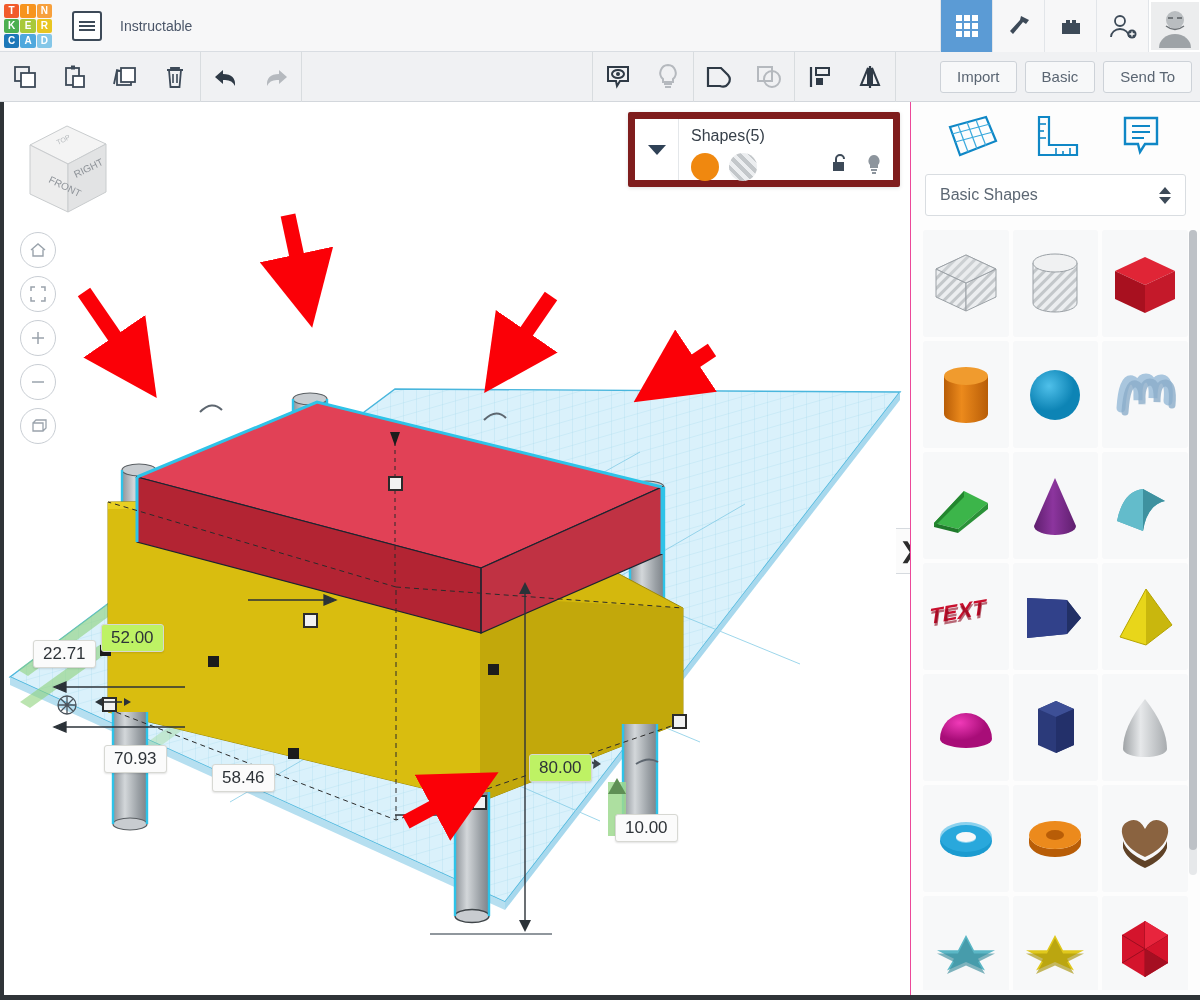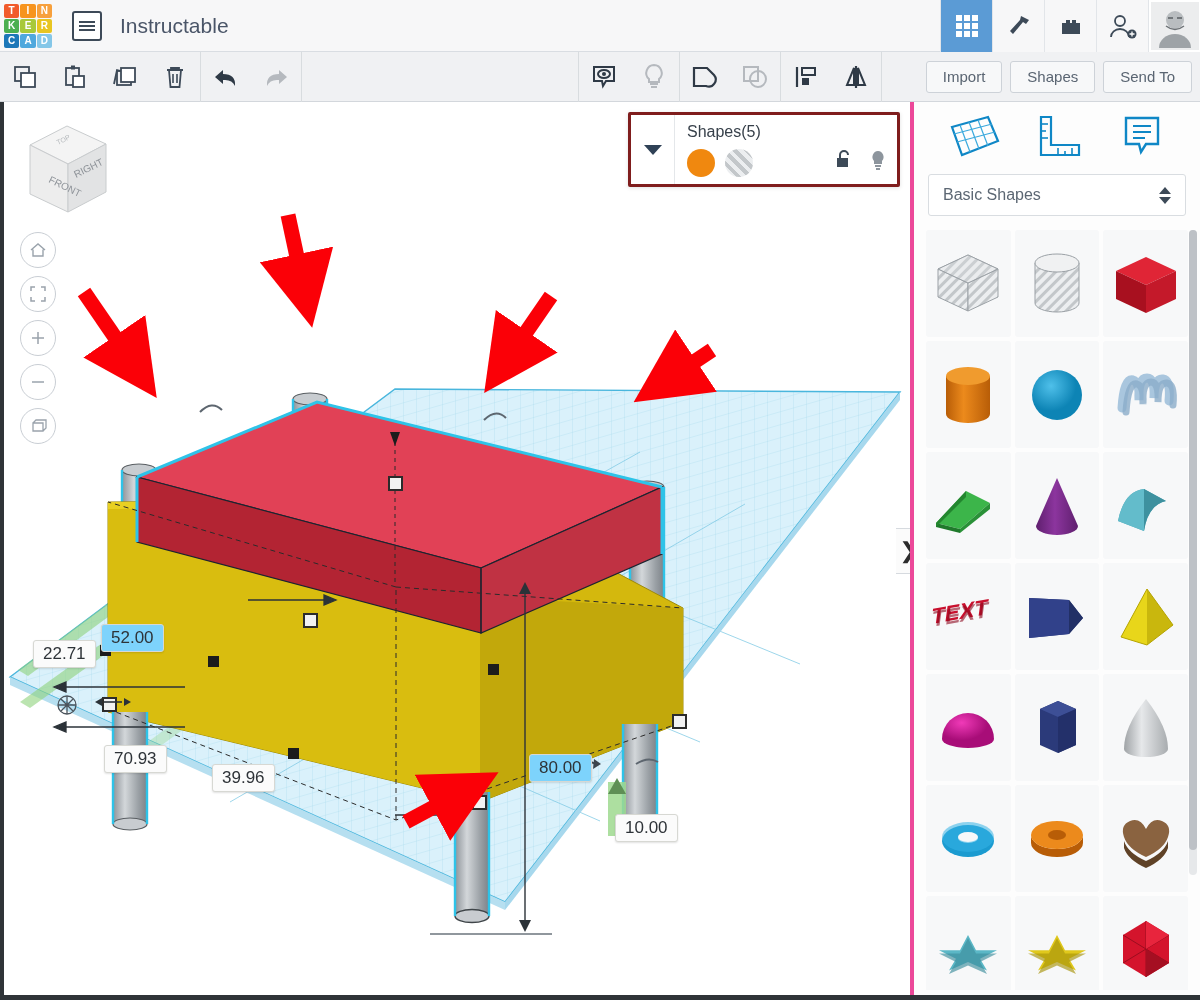--- a/index.html
+++ b/index.html
@@ -27,21 +27,21 @@
     font-family: "Liberation Sans", sans-serif;
   }
   #doclist-btn {
     width: 30px; height: 30px; margin-left: 20px;
     border: 2px solid #3d4a58; border-radius: 3px;
     display: flex; align-items: center; justify-content: center; flex-direction: column;
     gap: 2px; background: #fff;
   }
   #doclist-btn i { display: block; width: 16px; height: 2px; background: #3d4a58; }
   #doctitle {
-    margin-left: 18px; font-size: 21px; color: #4a5568; font-weight: normal;
+    margin-left: 18px; font-size: 14px; color: #4a5568; font-weight: normal;
   }
   #topbar-right { margin-left: auto; display: flex; height: 52px; align-items: stretch; }
   .tb-icon {
     width: 52px; display: flex; align-items: center; justify-content: center;
     border-left: 1px solid #e2e5e9; background: #f7f7f8;
   }
   .tb-icon.active { background: #5b9bd5; }
   .tb-icon.avatar { background: #fff; border-left: 1px solid #e2e5e9; }
   #grid9 { display: grid; grid-template-columns: repeat(3,6px); grid-template-rows: repeat(3,6px); gap: 2px; }
   #grid9 i { background: #fff; display:block; }
@@ -76,31 +76,31 @@
   #viewcube { position: absolute; left: 20px; top: 18px; width: 95px; height: 110px; }
   
   #navcol { position: absolute; left: 20px; top: 130px; width: 40px; }
   .navbtn {
     width: 36px; height: 36px; border-radius: 50%; border: 1px solid #c9ced4;
     background: rgba(255,255,255,0.85); margin-bottom: 8px;
     display: flex; align-items: center; justify-content: center; color: #9aa3ac;
   }
 
   .dimlabel {
-    position: absolute; background: #7dd3fc; border: 1px solid #d7d8d3;
+    position: absolute; background: #bef264; border: 1px solid #d7d8d3;
     border-radius: 3px; padding: 3px 9px; font-size: 17px; color: #2e3338;
     font-family: "Liberation Sans", sans-serif; white-space: nowrap;
     box-shadow: 0 1px 2px rgba(0,0,0,0.12);
   }
   .dimlabel.white { background: #fbfbfb; }
 
   
   #shapes-panel {
     position: absolute; left: 628px; top: 112px; width: 272px; height: 75px;
-    background: #fff; border: 3px solid #7f1d1d; border-radius: 2px;
+    background: #fff; border: 7px solid #7f1d1d; border-radius: 2px;
     box-shadow: 0 1px 4px rgba(0,0,0,0.12); display: flex;
   }
   #shapes-caret {
     width: 44px; display: flex; align-items: center; justify-content: center;
     border-right: 1px solid #e4e7ea;
   }
   #shapes-body { flex: 1; padding: 8px 12px 0 12px; position: relative; }
   #shapes-title { font-size: 16px; color: #37404a; }
   #shapes-row { display: flex; align-items: center; margin-top: 8px; }
   .swatch { width: 28px; height: 28px; border-radius: 50%; margin-right: 10px; }
@@ -109,21 +109,21 @@
   #collapse-tab {
     position: absolute; left: 896px; top: 528px; width: 26px; height: 46px;
     background: #fbfbfb; border: 1px solid #d6dadf; border-left: none;
     border-radius: 0 3px 3px 0; display: flex; align-items: center; justify-content: center;
     font-size: 22px; color: #2b2b2b;
   }
 
   
   #rightpanel {
     position: absolute; left: 910px; top: 102px; width: 290px; height: 898px;
-    background: #fdfdfd; border-left: 4px solid #ec4899;
+    background: #fdfdfd; border-left: 1px solid #ec4899;
   }
   #rp-icons { height: 72px; display: flex; align-items: center; justify-content: space-around; padding: 0 18px; }
   #rp-select {
     margin: 0 14px; height: 42px; border: 1px solid #d9dde1; border-radius: 3px;
     background: #fff; display: flex; align-items: center; padding: 0 14px;
     font-size: 16px; color: #5c6773; position: relative;
   }
   #rp-select .spin { position: absolute; right: 14px; display: flex; flex-direction: column; gap: 3px; }
   #shape-grid {
     margin: 14px 12px 0 12px; display: grid; grid-template-columns: repeat(3, 1fr);
@@ -293,21 +293,21 @@
     <svg width="30" height="26" viewBox="0 0 30 26">
       <path d="M13 4 L6 21 h7 Z" fill="none" stroke="#2f3a46" stroke-width="2"></path>
       <path d="M15 2 v22" stroke="#2f3a46" stroke-width="2.2"></path>
       <path d="M17 4 L24 21 h-7 Z" fill="none" stroke="#2f3a46" stroke-width="2"></path>
     </svg>
   </div>
   <div class="sep"></div>
 
   <div style="display:flex;margin-left:12px;padding-left:32px;">
     <div class="btn">Import</div>
-    <div class="btn">Shapes</div>
+    <div class="btn">Basic</div>
     <div class="btn">Send To</div>
   </div>
 </div>
 
 <div id="viewport">
 
   <svg id="workplane-svg" width="910" height="893">
     <defs>
       <pattern id="gridfine" width="13" height="13" patternUnits="userSpaceOnUse" patternTransform="skewY(-16) skewX(0)">
         <path d="M0 0 H13 M0 0 V13" stroke="#9fd6ea" stroke-width="0.6" fill="none"></path>
@@ -508,21 +508,21 @@
     <div class="navbtn">
       <svg width="18" height="18" viewBox="0 0 18 18">
           <path d="M4 6 h10 v8 H4 Z M4 6 L7 3 h10 v8 l-3 3" fill="none" stroke="#9aa3ac" stroke-width="1.3"></path>
         </svg>
     </div>
   </div>
 
   <div class="dimlabel white" style="left:33px;top:538px;">22.71</div>
   <div class="dimlabel" style="left:101px;top:522px;">52.00</div>
   <div class="dimlabel white" style="left:104px;top:643px;">70.93</div>
-  <div class="dimlabel white" style="left:212px;top:662px;">39.96</div>
+  <div class="dimlabel white" style="left:212px;top:662px;">58.46</div>
   <div class="dimlabel" style="left:529px;top:652px;">80.00</div>
   <div class="dimlabel white" style="left:615px;top:704px;margin-top:8px;">10.00</div>
 
 </div>
 
 <div id="shapes-panel">
   <div id="shapes-caret">
     <svg width="20" height="12" viewBox="0 0 20 12">
         <polygon points="1,1 19,1 10,11" fill="#2f4156"></polygon>
       </svg>

